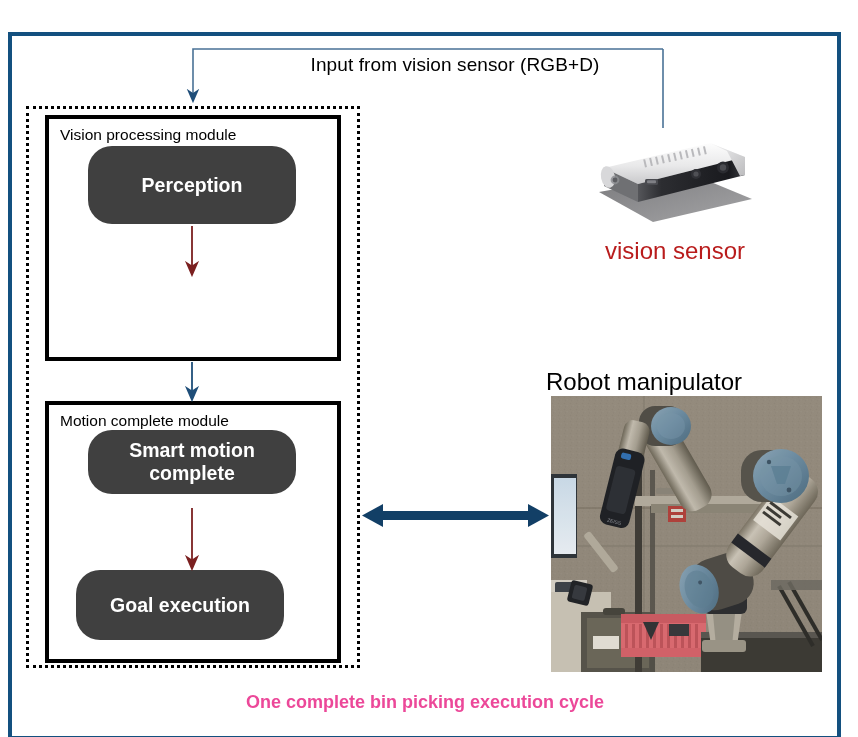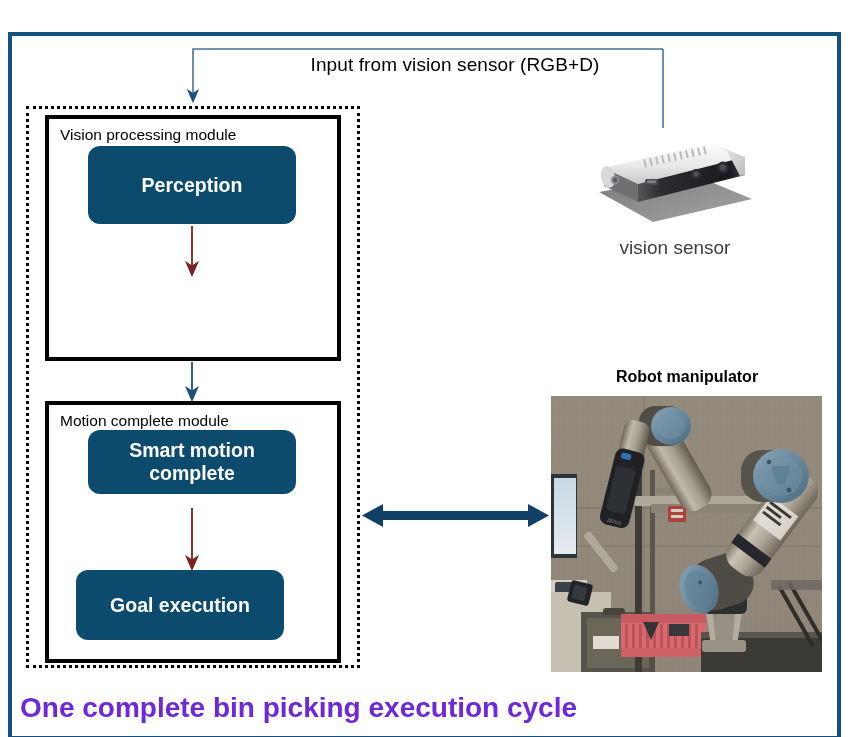--- a/index.html
+++ b/index.html
@@ -89,22 +89,22 @@
     top: 7px;
     font-size: 15.5px;
     font-weight: normal;
     color: #000000;
     white-space: nowrap;
   }
 
   
   .proc-box {
     position: absolute;
-    background: #0c4a6e;
-    border-radius: 12px;
+    background: #404040;
+    border-radius: 24px;
     display: flex;
     align-items: center;
     justify-content: center;
     text-align: center;
     color: #ffffff;
     font-weight: bold;
     font-size: 19.5px;
     line-height: 1.16;
     box-sizing: border-box;
     padding: 2px 6px;
@@ -131,56 +131,55 @@
     top: 106px;
     width: 170px;
     height: 100px;
   }
   #vision-sensor-label {
     position: absolute;
     left: 560px;
     top: 213px;
     width: 230px;
     text-align: center;
-    font-size: 19px;
-    color: #404040;
+    font-size: 24px;
+    color: #b91c1c;
     white-space: nowrap;
   }
 
   
   #robot-label {
     position: absolute;
     left: 546px;
     top: 344px;
     width: 282px;
-    text-align: center;
-    font-size: 16px;
+    font-size: 24px;
     color: #000000;
     white-space: nowrap;
-    font-weight: bold;
   }
   #robot-photo {
     position: absolute;
     left: 551px;
     top: 372px;
     width: 271px;
     height: 276px;
     overflow: hidden;
     background: #8e8577;
   }
 
   
   #caption {
     position: absolute;
     left: 20px;
     top: 668px;
     width: 810px;
-    font-size: 28px;
+    text-align: center;
+    font-size: 18px;
     font-weight: bold;
-    color: #6d28d9;
+    color: #ec4899;
     white-space: nowrap;
   }
 </style>
 </head>
 <body>
 
 <div id="page">
 
   <div id="outer-frame"></div>
 

